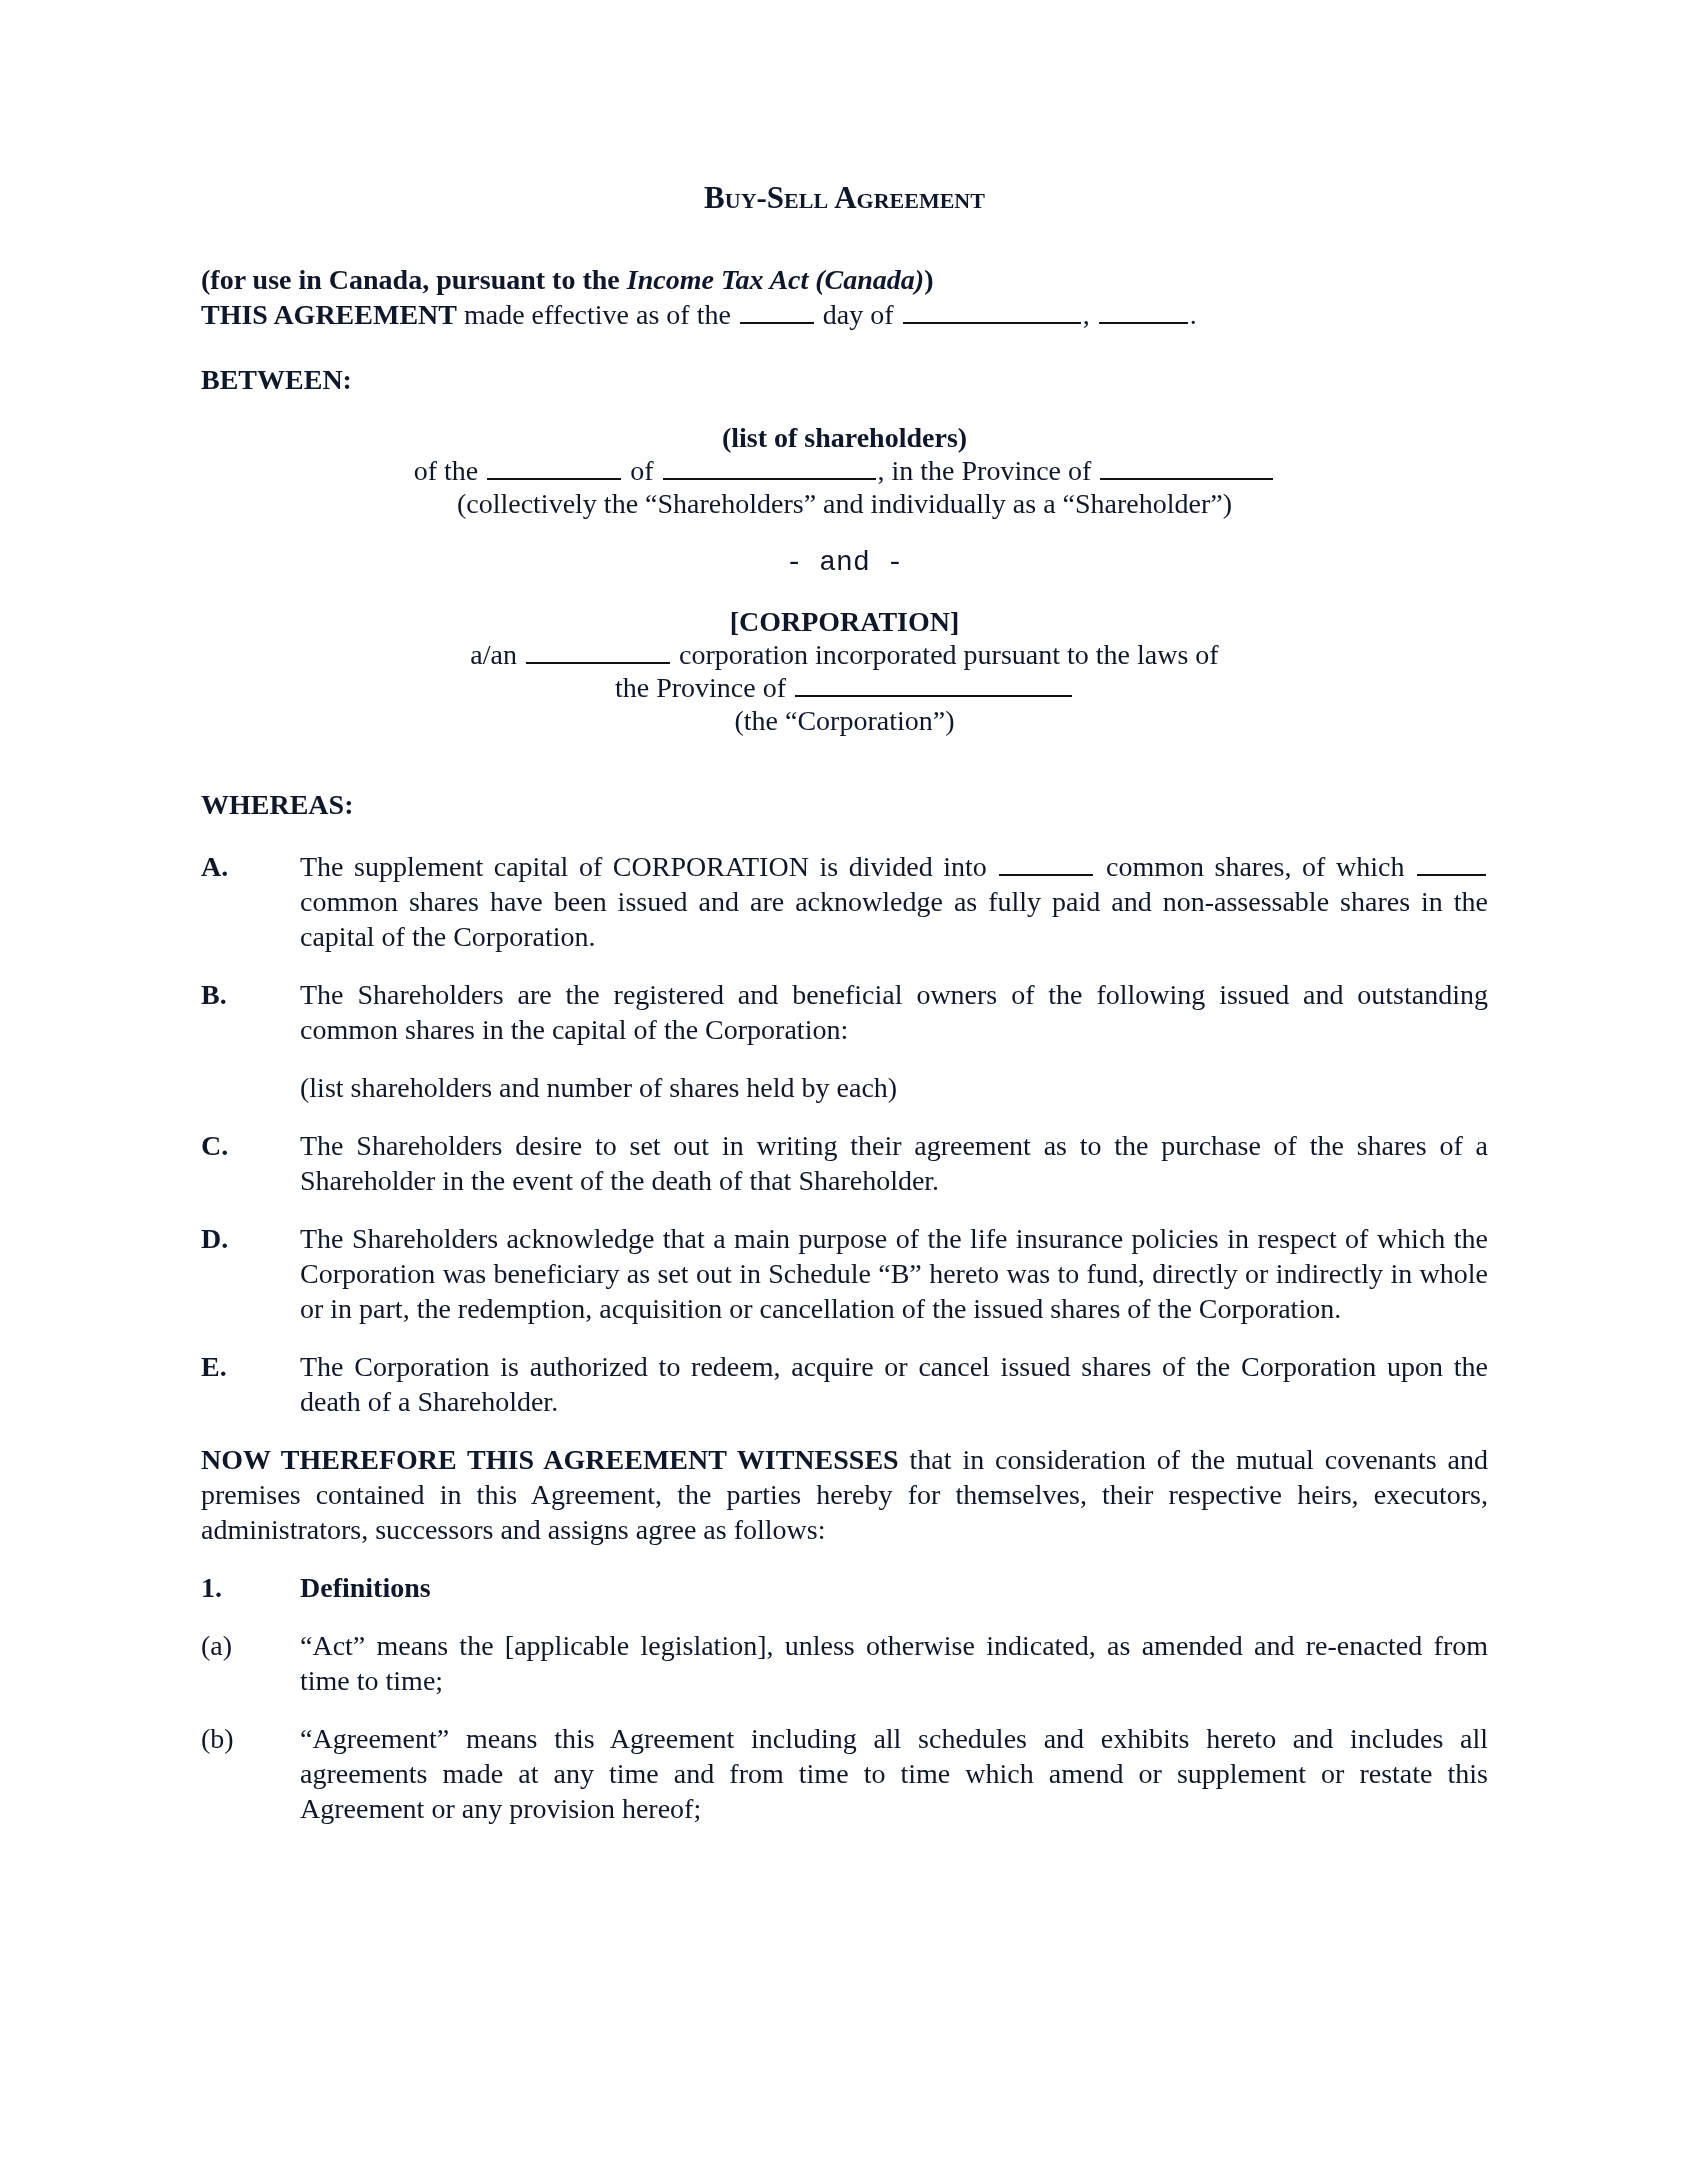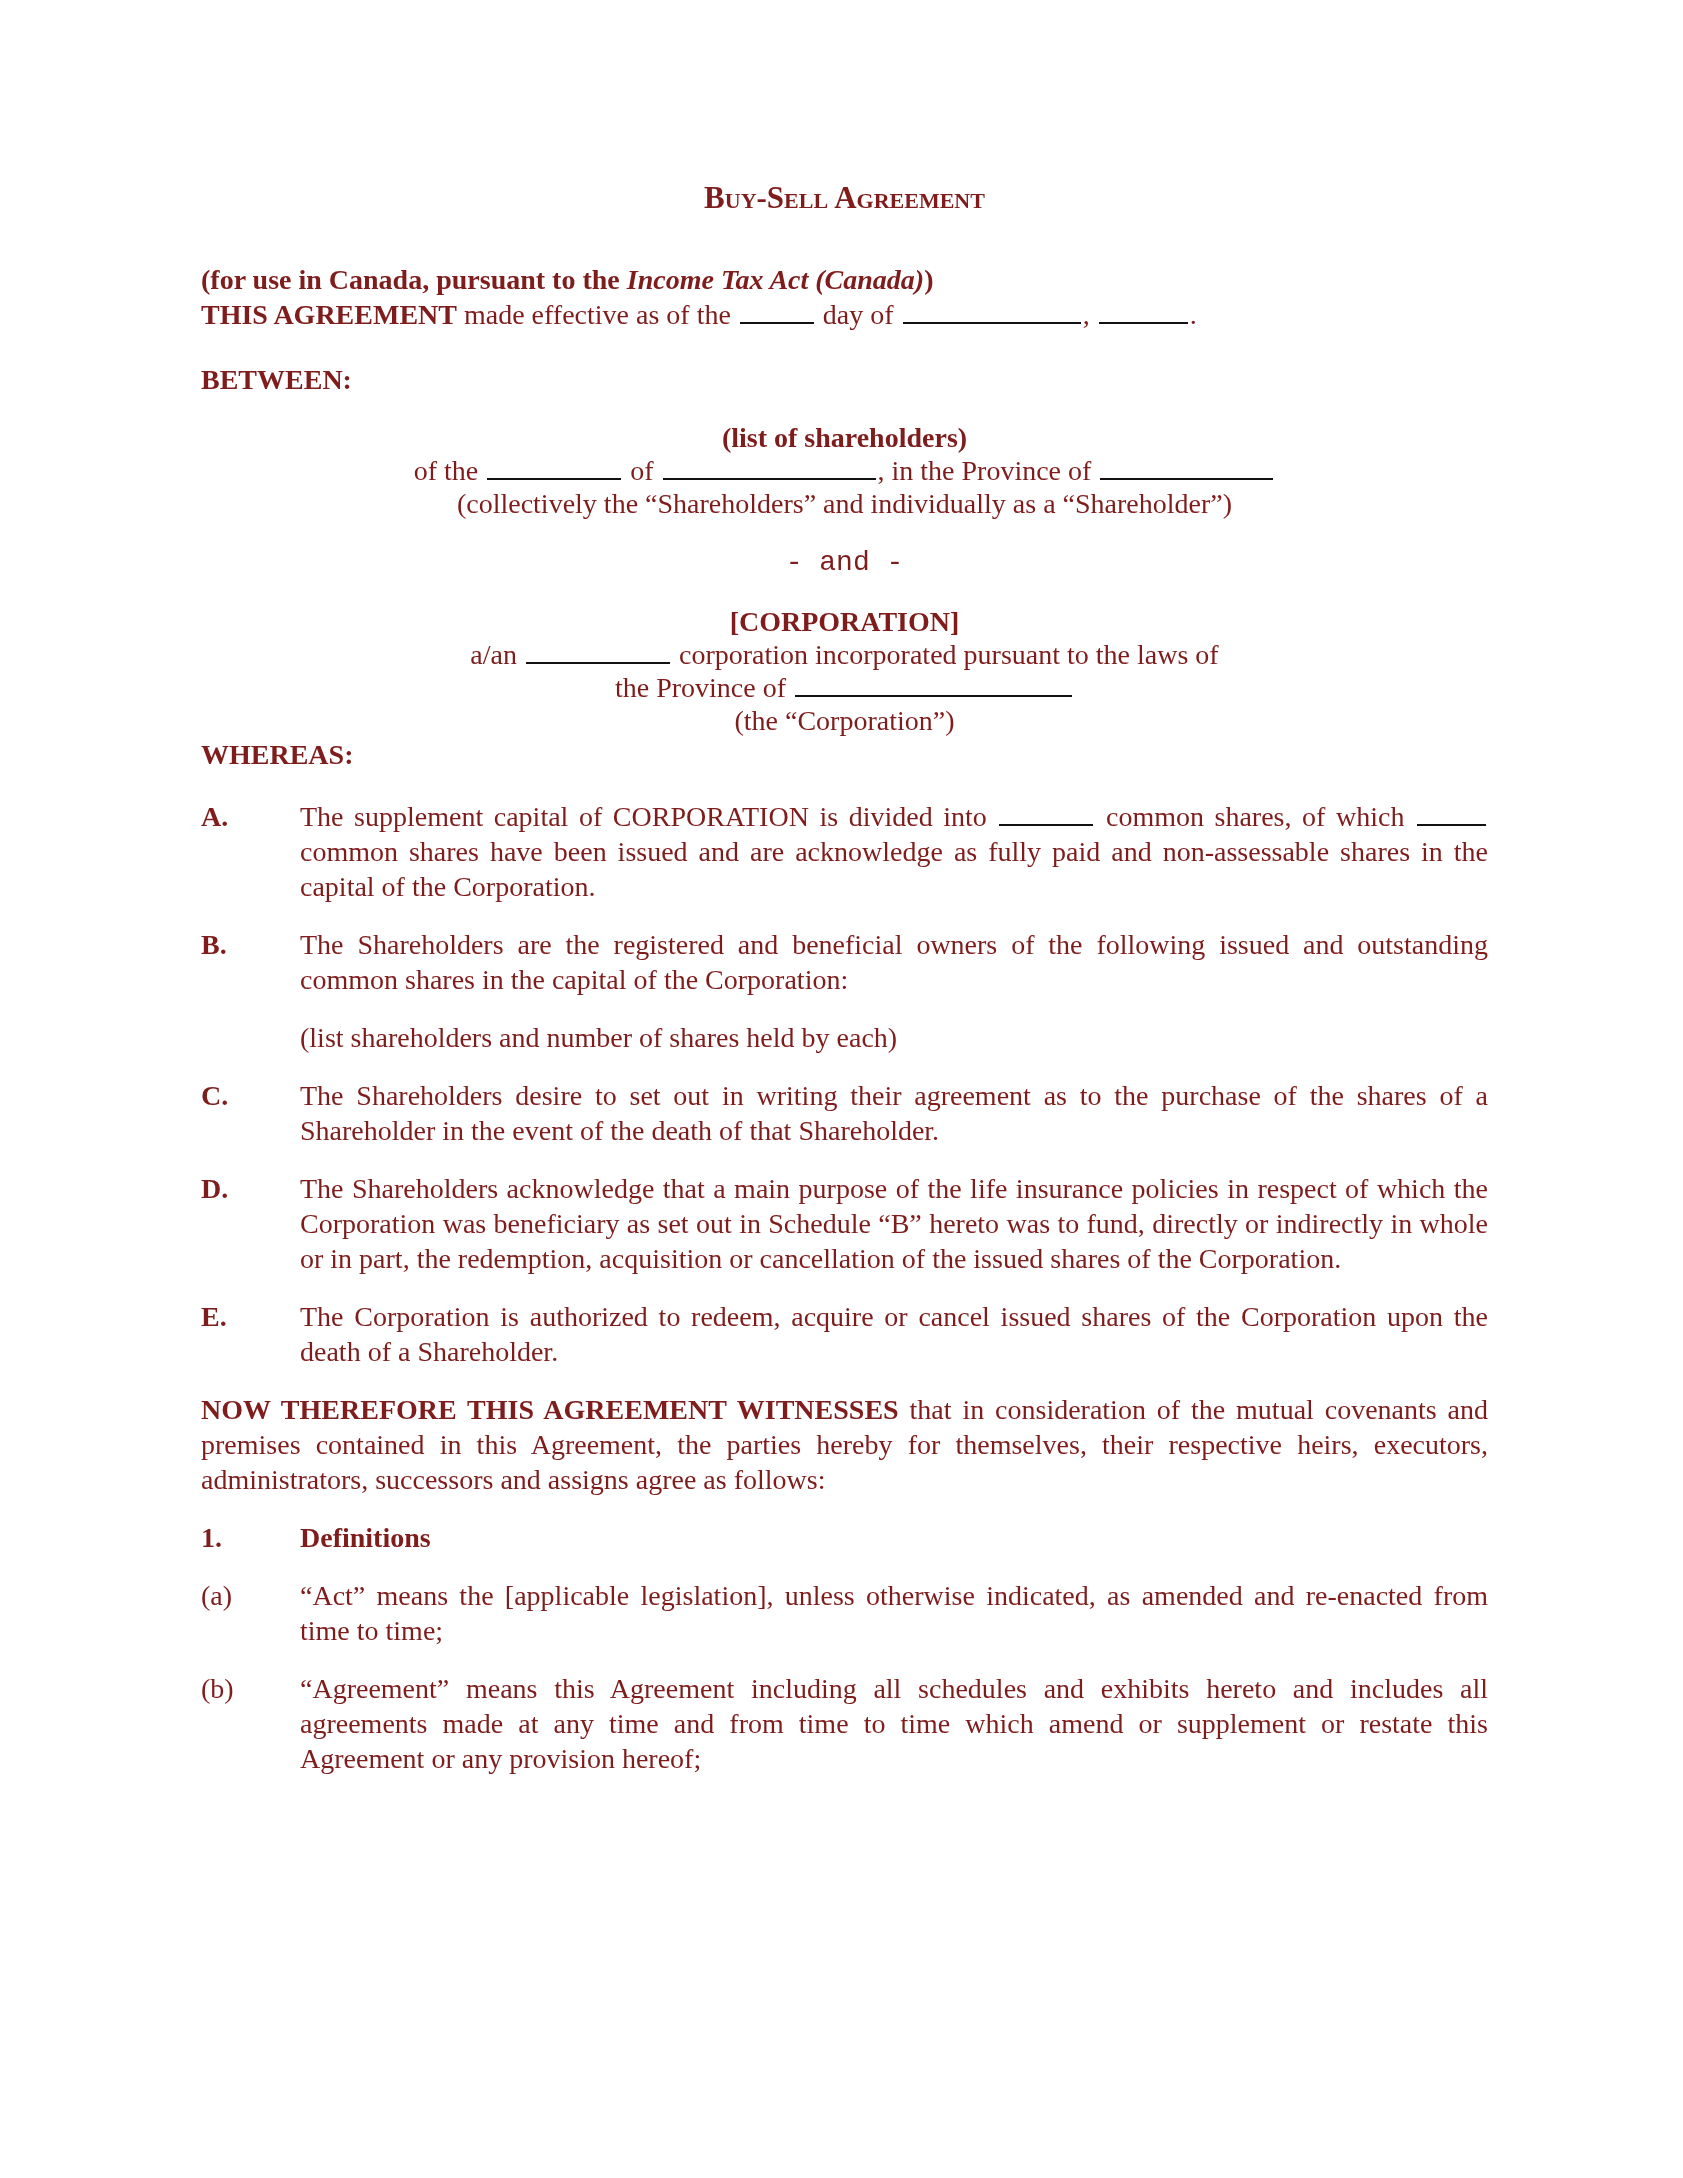--- a/index.html
+++ b/index.html
@@ -3,21 +3,21 @@
 <meta charset="utf-8">
 <style>
   html, body { margin: 0; padding: 0; background: #ffffff; }
   .page {
     position: relative;
     width: 1683px;
     height: 1912px;
     background: #ffffff;
     font-family: "Liberation Serif", serif;
     font-size: 28px;
-    color: #7f1d1d;
+    color: #0f172a;
     overflow: hidden;
   }
   .content {
     position: absolute;
     left: 201px;
     top: 178px;
     width: 1287px;
   }
   p { margin: 0; line-height: 35px; }
   .center  { text-align: center; }
@@ -25,21 +25,21 @@
   .bold    { font-weight: bold; }
   .bi      { font-weight: bold; font-style: italic; }
 
   .title-block { margin-bottom: 44px; }
   .title-block p { font-size: 31px; line-height: 40px; font-weight: bold; font-variant: small-caps; }
 
   .between     { margin-top: 30px; }
   .party-block { margin-top: 24px; line-height: 33px; }
   .party-block p { line-height: 33px; }
   .and-line    { margin: 25px 0; font-family: Liberation Mono, monospace; }
-  .whereas     { }
+  .whereas     { margin-top: 50px; }
 
   .para  { margin-top: 23px; }
   .hang  { position: relative; padding-left: 99px; margin-top: 23px; }
   .hang > .lbl { position: absolute; left: 0; top: 0; }
   .first-recital { margin-top: 27px; }
   .num { display: inline-block; width: 99px; }
 
   .blank {
     display: inline-block;
     height: 3px;

